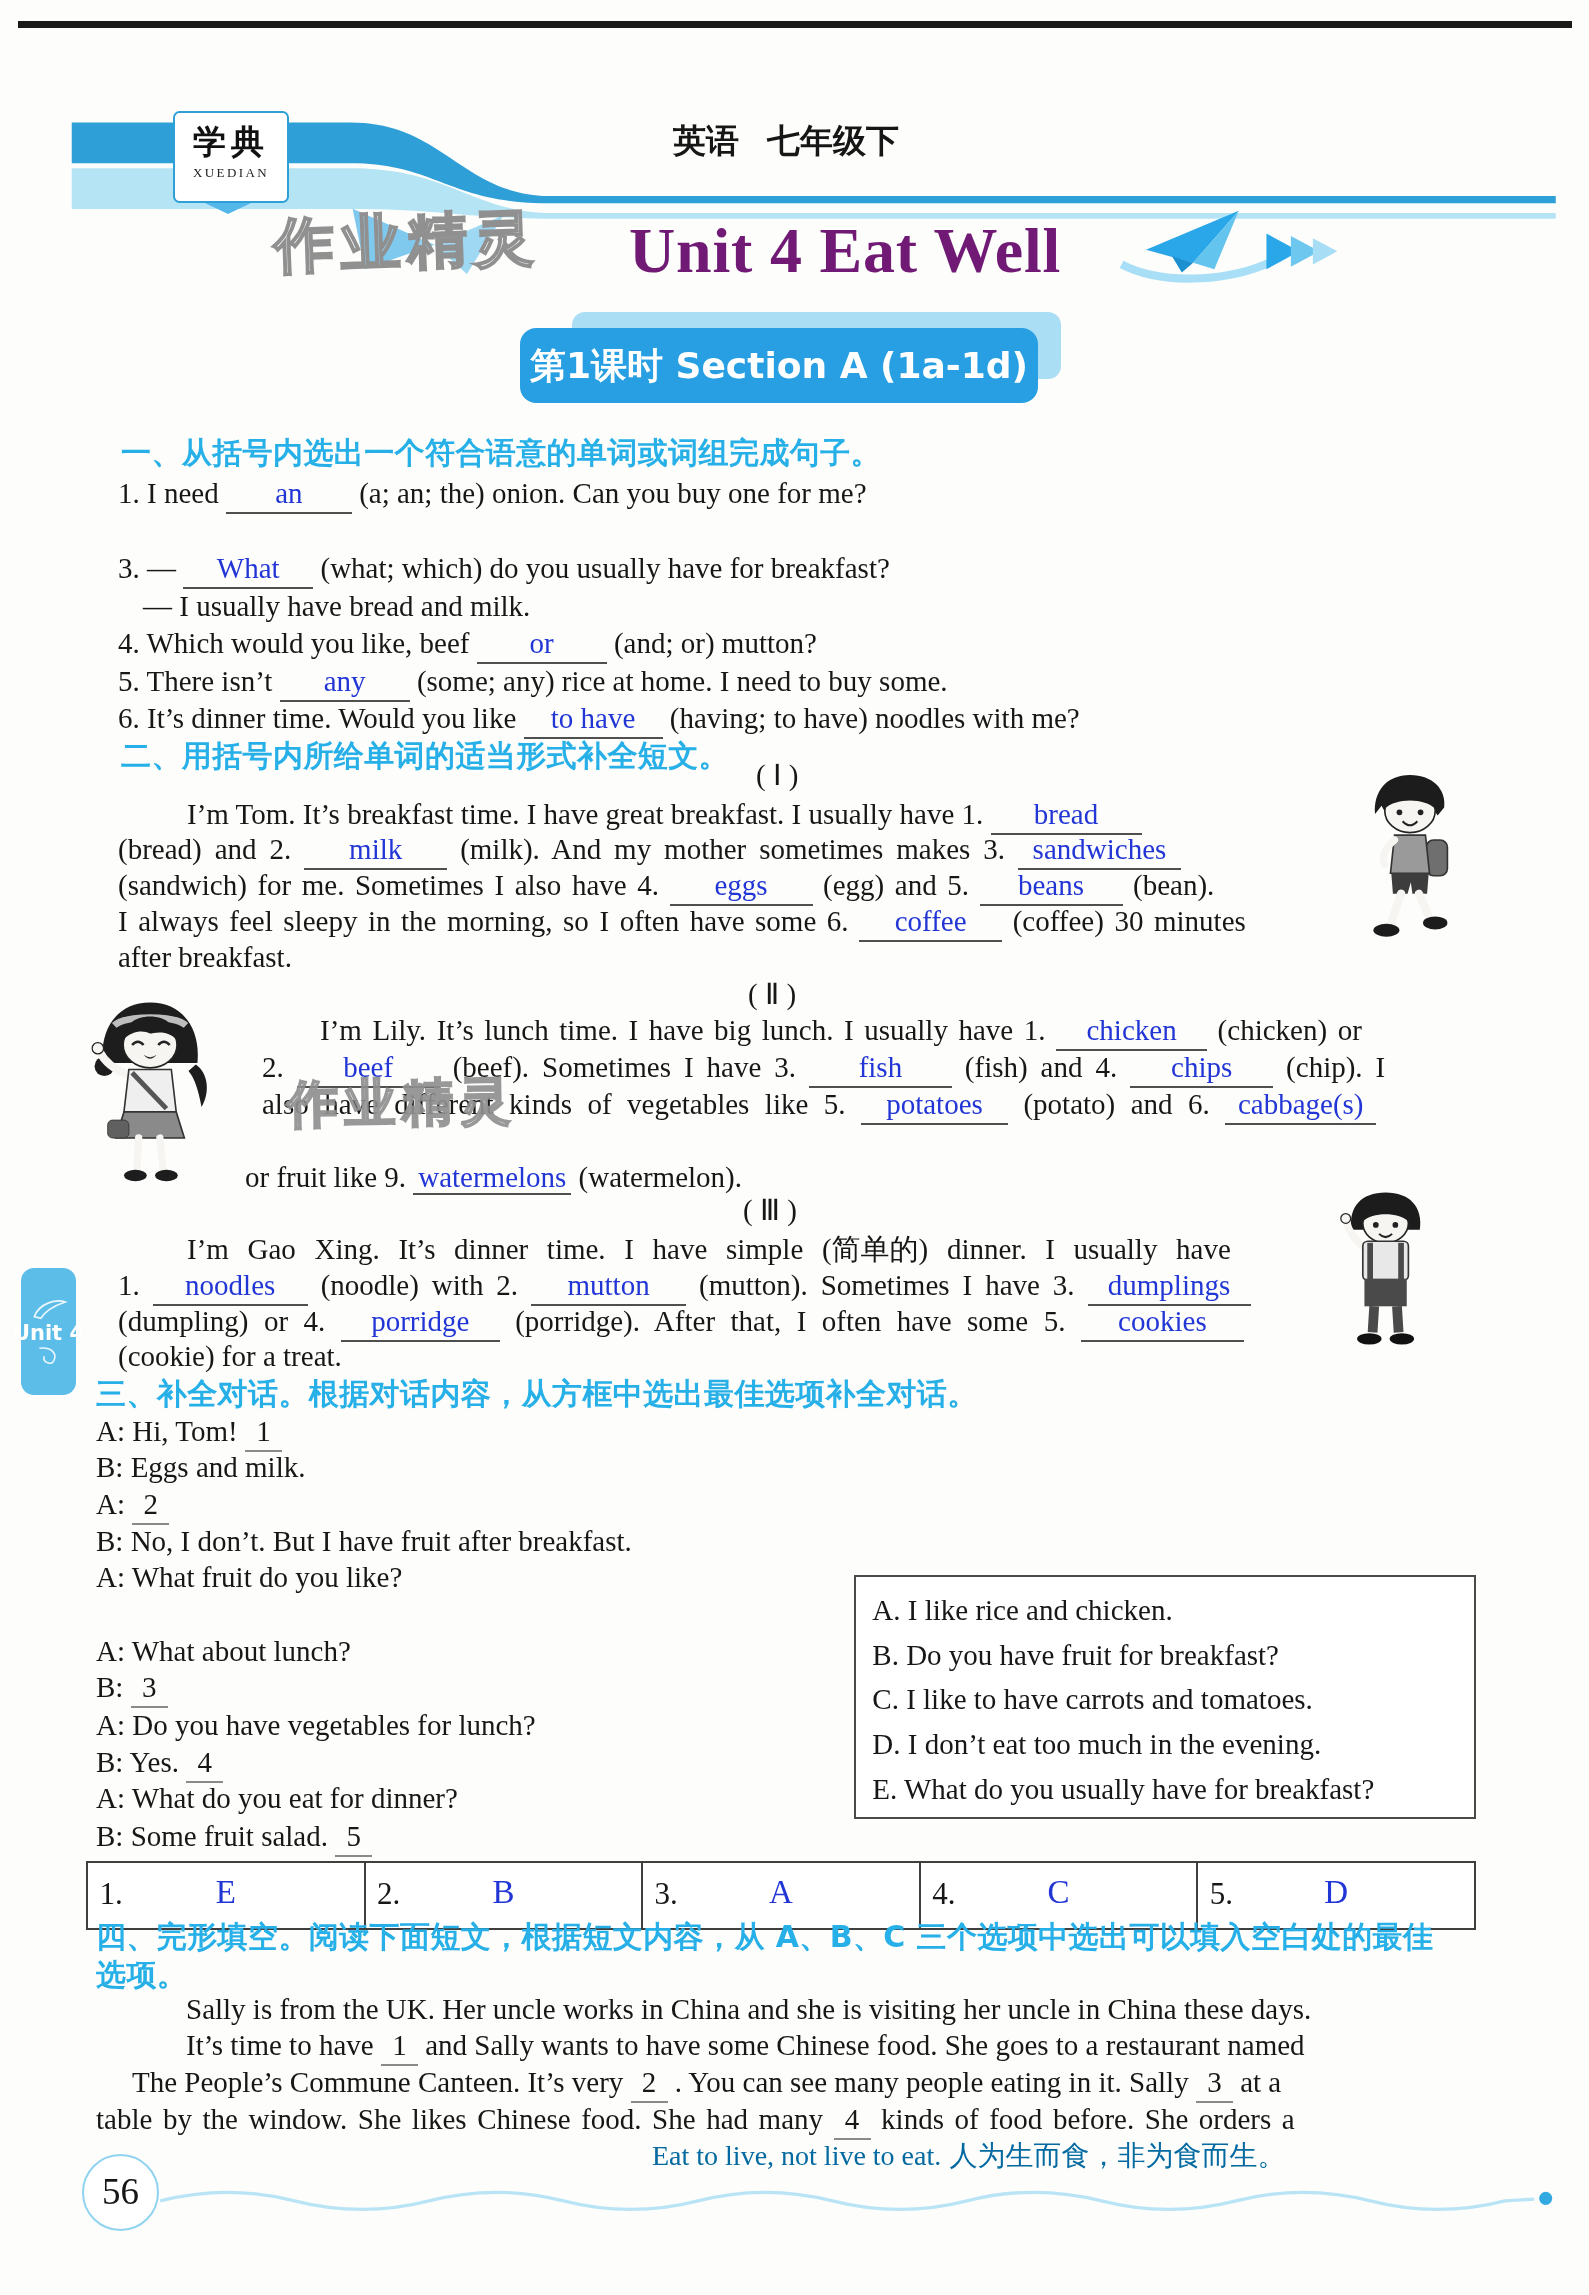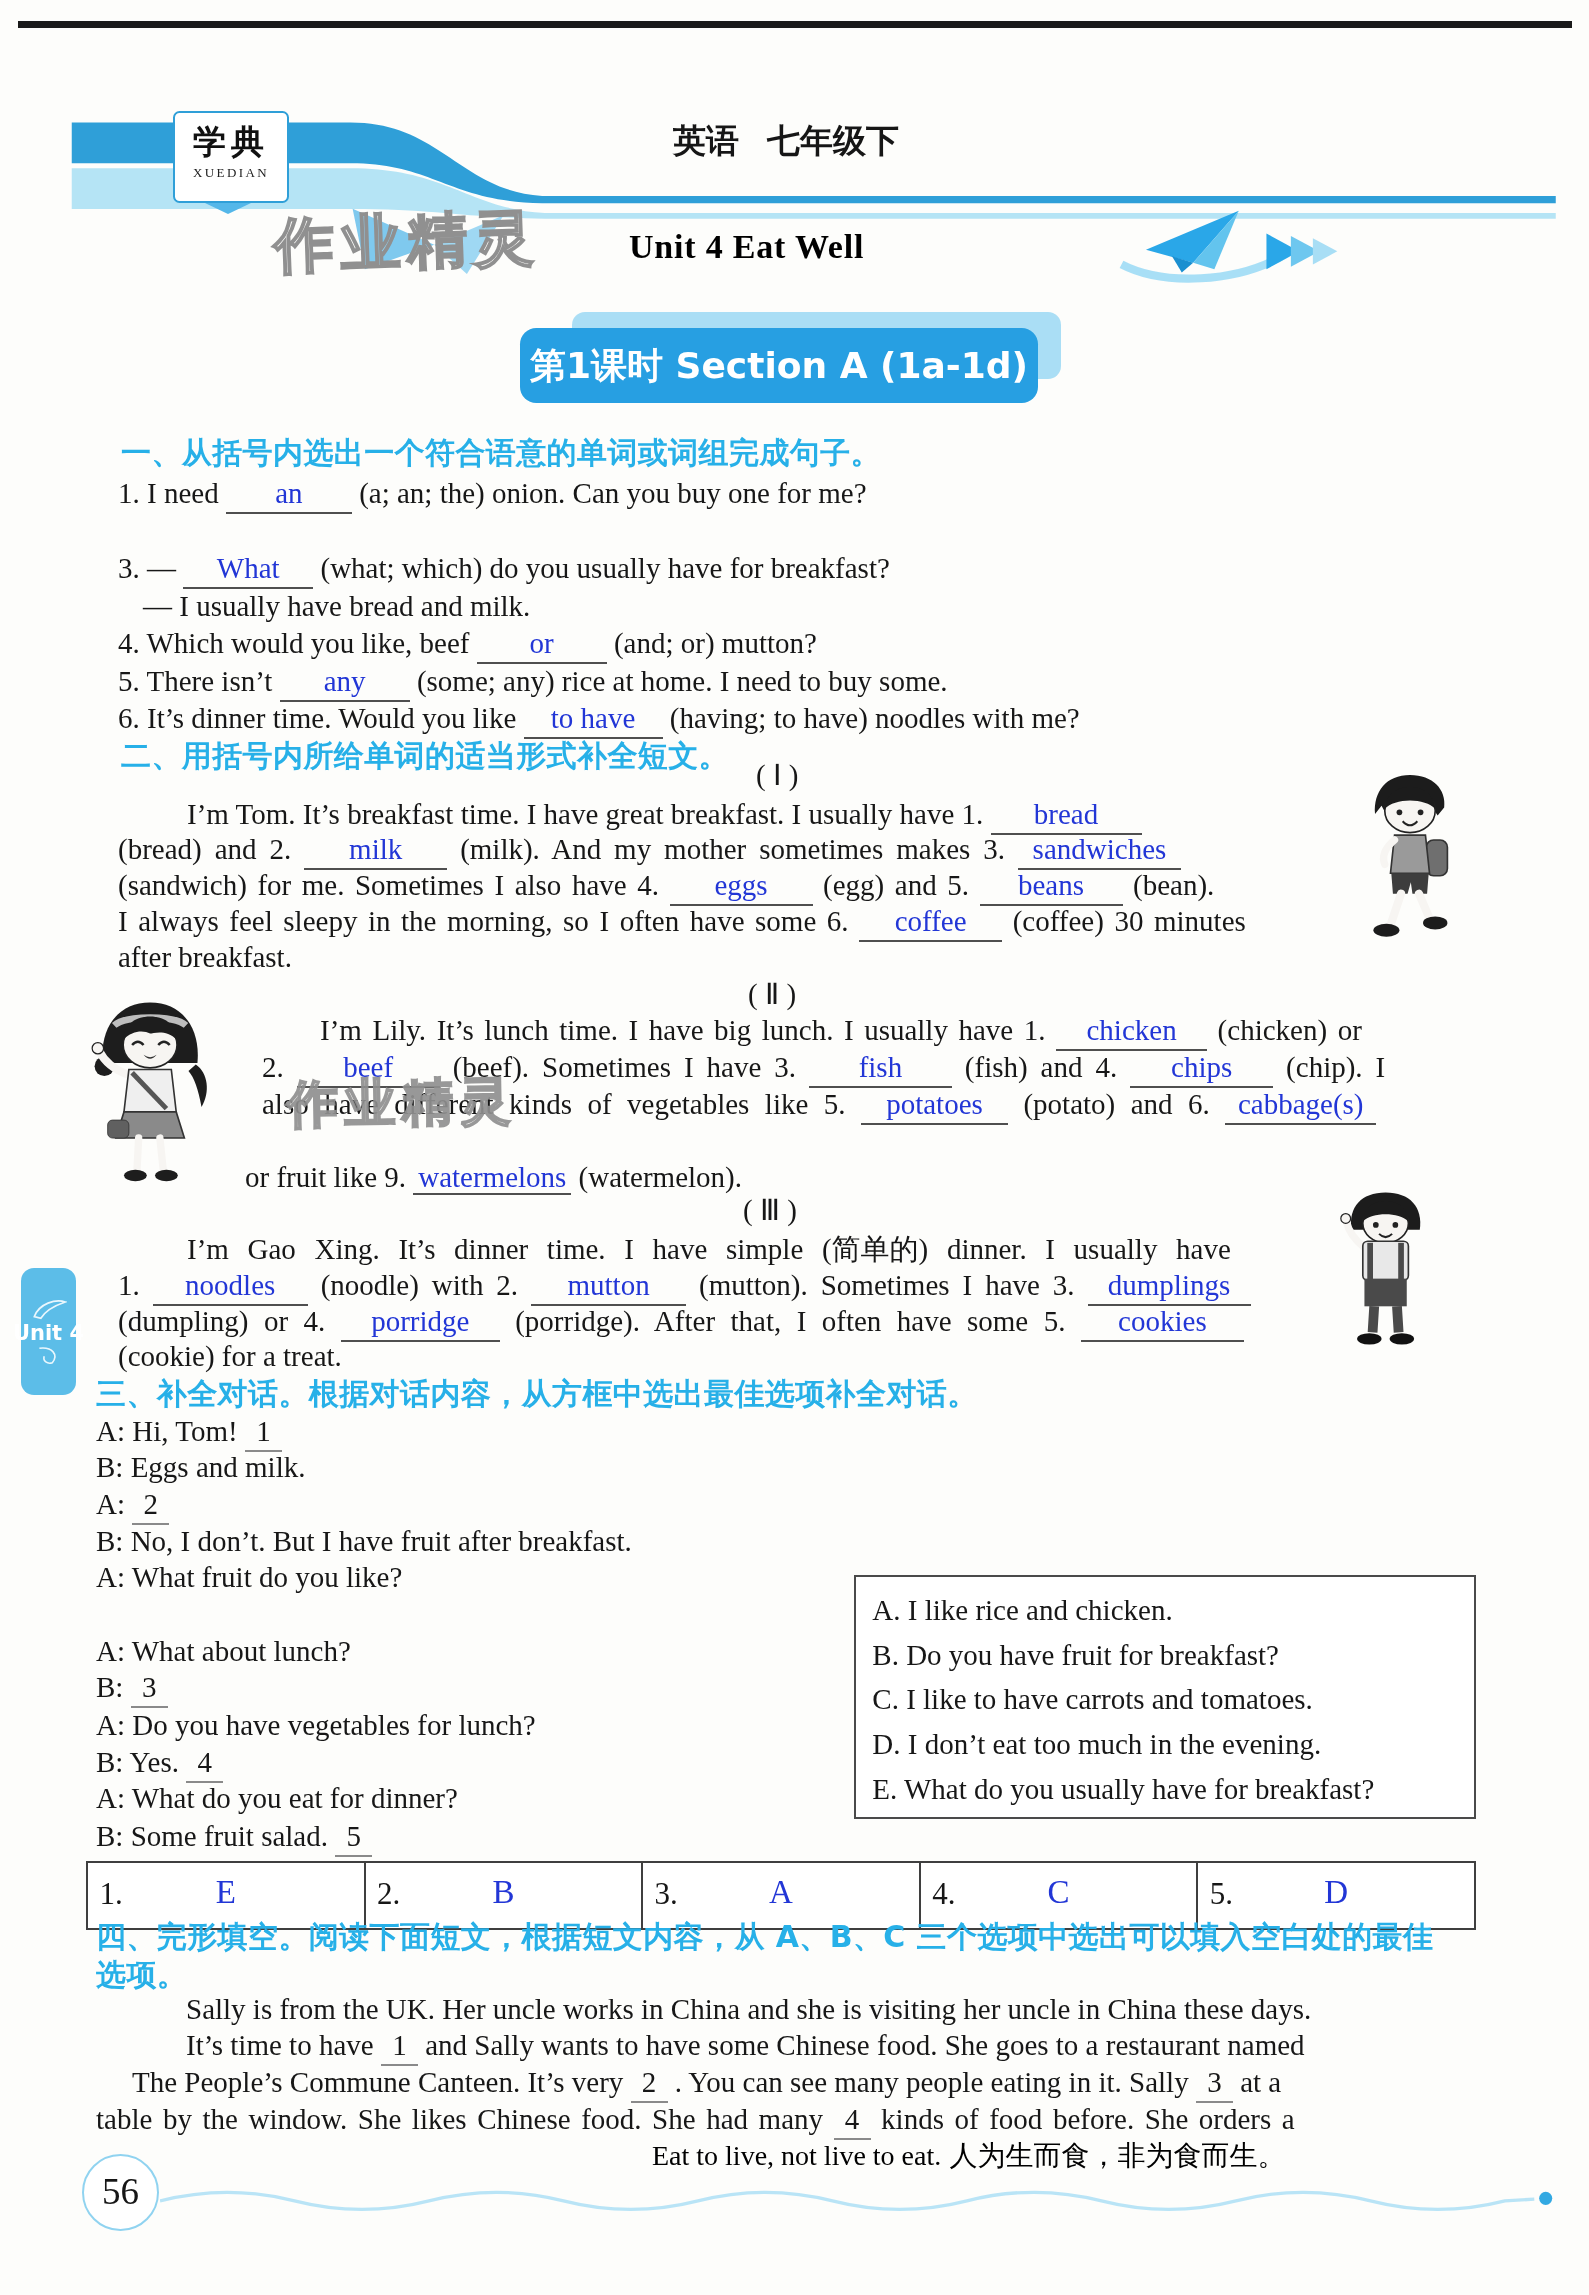--- a/index.html
+++ b/index.html
@@ -14,21 +14,21 @@
            border:2.4px solid #2f9fd8;border-radius:6.5px;text-align:center;z-index:3;}
   .logo-cn{font-family:"DejaVu Sans",sans-serif;font-weight:bold;font-size:33px;margin-top:6.5px;letter-spacing:4.9px;color:#111;}
   .logo-en{font-size:13px;letter-spacing:2.4px;color:#222;}
   .logofold{position:absolute;left:205px;top:203px;width:0;height:0;z-index:2;
             border-left:23px solid transparent;border-right:23px solid transparent;border-top:11.4px solid #54b7e9;}
   .subject{position:absolute;left:673px;top:119px;font-family:"DejaVu Sans",sans-serif;font-weight:bold;
            font-size:33px;color:#161616;white-space:nowrap;z-index:3;}
   .subject .grade{margin-left:28px;}
 
   
-  .title{position:absolute;left:629px;top:228px;font-weight:bold;font-size:34px;letter-spacing:0.8px;color:#000000;white-space:nowrap;}
+  .title{position:absolute;left:629px;top:214px;font-weight:bold;font-size:64px;letter-spacing:0.8px;color:#701a75;white-space:nowrap;}
   .wm{position:absolute;font-family:"DejaVu Sans",sans-serif;font-weight:bold;color:rgba(255,255,255,0.14);
       -webkit-text-stroke:2px #909090;letter-spacing:6.5px;white-space:nowrap;z-index:5;}
   #wm1{left:274px;top:202px;font-size:60px;transform:rotate(-2deg);}
   #wm2{left:287px;top:1069px;font-size:51px;transform:rotate(-1deg);opacity:.92;}
   .planegfx{position:absolute;left:1115px;top:204px;z-index:1;}
   .wmplane{position:absolute;left:320px;top:194px;z-index:4;}
 
   
   .banner-shadow{position:absolute;left:572px;top:312px;width:489px;height:67px;background:#aadef5;border-radius:13px;}
   .banner{position:absolute;left:520px;top:328px;width:518px;height:75px;background:#279fe2;border-radius:16.3px;
@@ -54,21 +54,21 @@
   .anstable .cell:last-child{border-right:none;}
   .cell .no{position:absolute;left:11.4px;top:13px;font-size:31px;color:#171717;}
   .cell .letter{position:absolute;left:0;right:0;top:11.4px;text-align:center;font-size:33px;color:#2236d6;}
 
   
   .unittab{position:absolute;left:21px;top:1268px;width:55px;height:127px;background:#5cbde8;border-radius:13px;
            color:#fff;display:flex;flex-direction:column;align-items:center;justify-content:center;z-index:2;}
   .unittab .tabtext{font-family:"DejaVu Sans",sans-serif;font-weight:bold;font-size:21px;white-space:nowrap;}
 
   
-  .motto{position:absolute;left:652px;top:2137px;font-size:28px;color:#000000;white-space:nowrap;}
+  .motto{position:absolute;left:652px;top:2137px;font-size:28px;color:#0369a1;white-space:nowrap;}
   .motto .cn{font-family:"DejaVu Sans",sans-serif;margin-left:8.2px;}
   .pagebadge{position:absolute;left:82px;top:2154px;width:73px;height:73px;border:2.4px solid #90d3f0;border-radius:50%;
              text-align:center;line-height:72px;font-size:37px;color:#161616;background:#fff;z-index:2;}
   .wave{position:absolute;left:160px;top:2186px;}
 
   .illus{position:absolute;}
 </style>
 </head>
 <body>
 

